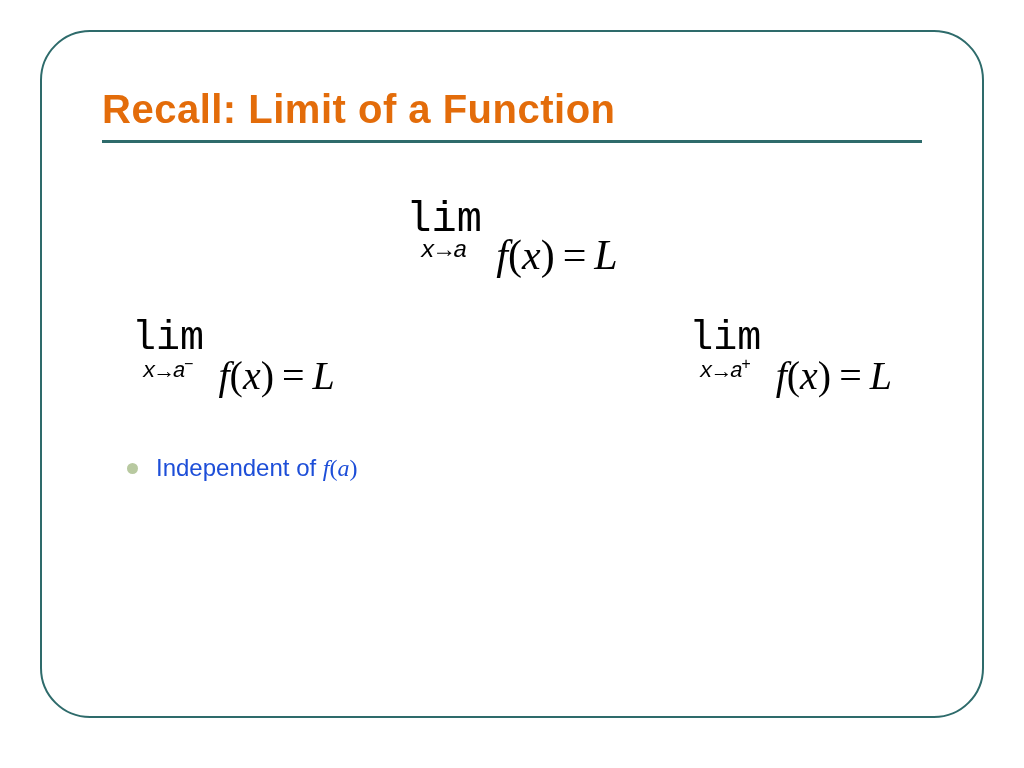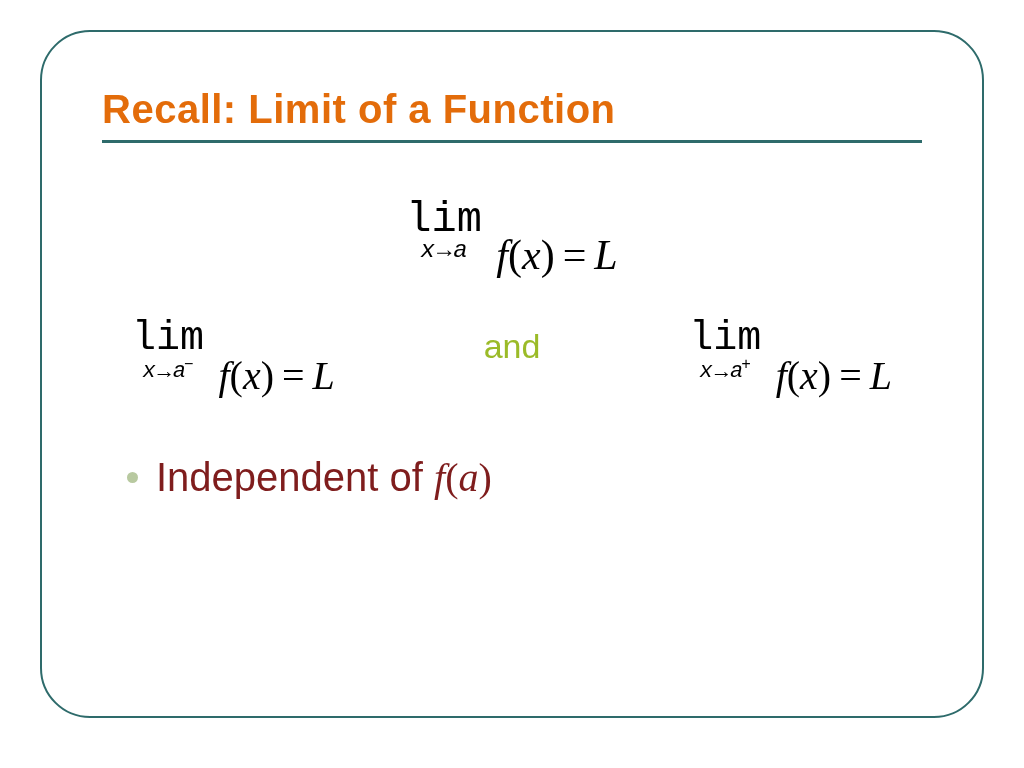--- a/index.html
+++ b/index.html
@@ -105,22 +105,22 @@
     }
     .bullet-dot {
       width: 11px;
       height: 11px;
       border-radius: 50%;
       background: #b8c9a0;
       margin-right: 18px;
       flex-shrink: 0;
     }
     .bullet-text {
-      font-size: 40px;
-      color: #7f1d1d;
+      font-size: 24px;
+      color: #1d4ed8;
     }
     .fa-inline {
       font-family: 'Cambria Math', 'Times New Roman', serif;
       font-style: italic;
     }
     .fa-inline .paren { font-style: normal; }
     .arrow { font-style: normal; padding: 0 2px; }
   </style>
 </head>
 <body>
@@ -150,21 +150,20 @@
           <div class="lim-word">lim</div>
           <div class="lim-sub">
             <span>x</span><span class="arrow">→</span><span>a</span><span class="sup-sign">−</span>
           </div>
         </span>
         <span class="fx-part fx-part-sm">
           <span>f</span><span class="paren">(</span><span>x</span><span class="paren">)</span><span class="eq">=</span><span>L</span>
         </span>
       </div>
 
-      <div class="and-text">and</div>
 
       <div class="equation-side">
         <span class="limit-block limit-block-sm">
           <div class="lim-word">lim</div>
           <div class="lim-sub">
             <span>x</span><span class="arrow">→</span><span>a</span><span class="sup-sign">+</span>
           </div>
         </span>
         <span class="fx-part fx-part-sm">
           <span>f</span><span class="paren">(</span><span>x</span><span class="paren">)</span><span class="eq">=</span><span>L</span>

